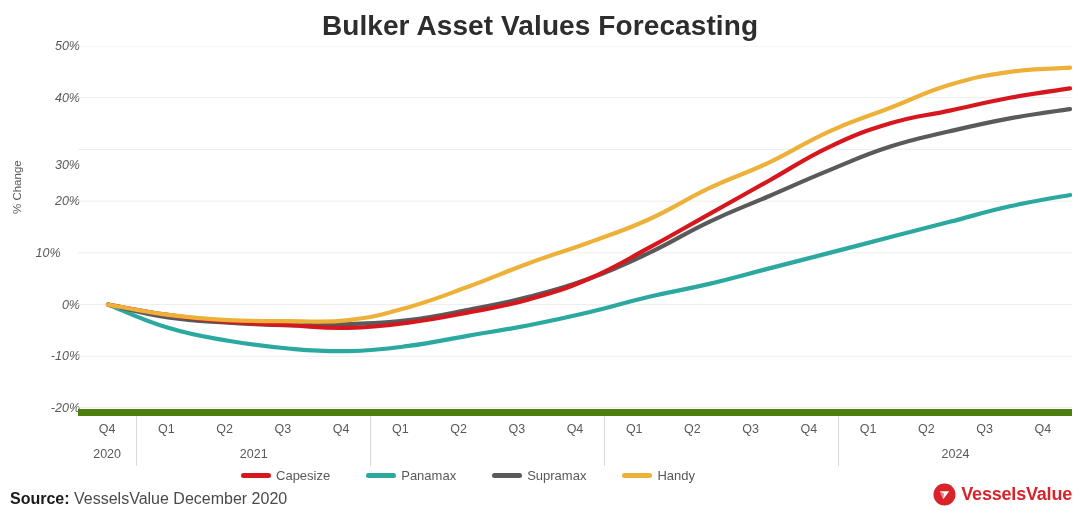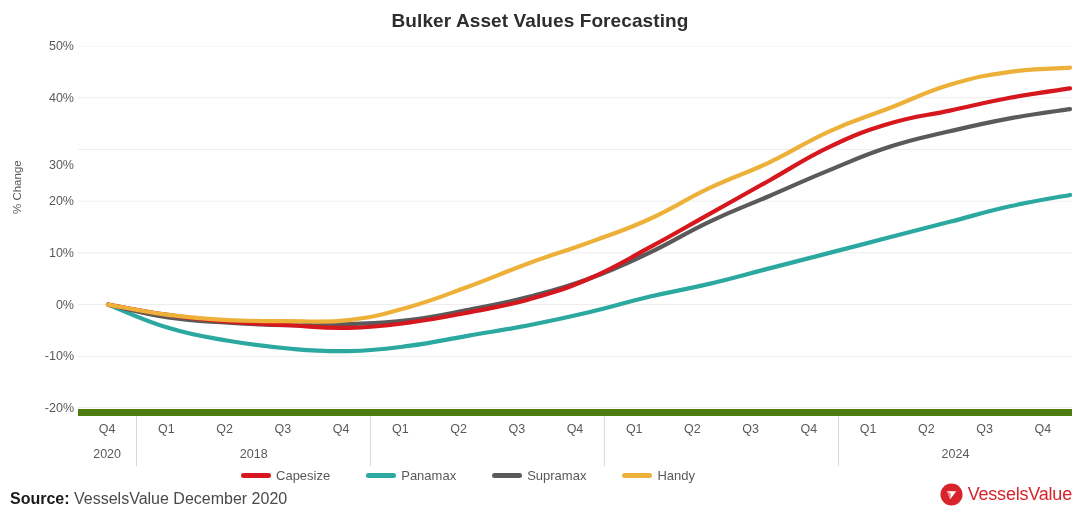--- a/index.html
+++ b/index.html
@@ -15,21 +15,21 @@
     width: 1080px;
     height: 511px;
     background: #ffffff;
   }
 
   
   .chart-title {
     position: absolute;
     top: 10px; left: 0; width: 1080px;
     text-align: center;
-    font-size: 19px;
+    font-size: 28px;
     font-weight: bold;
     color: #2d2d2d;
     letter-spacing: 0.1px;
   }
 
   
   .y-axis-title {
     position: absolute;
     left: 11px;
     top: 214px;
@@ -55,22 +55,22 @@
     position: absolute;
     right: 0;
     width: 64px;
     text-align: right;
     font-size: 12.5px;
     color: #595959;
     transform: translateY(-50%);
   }
   .y-ticks-col {
     position: absolute;
-    left: 2px; top: 0;
-    width: 72px; height: 443px;
+    left: 8px; top: 0;
+    width: 72px; height: 443px; font-style: italic;
   }
 
   
   .x-axis {
     position: absolute;
     left: 78px;
     top: 409px;
     width: 994px;
     height: 50px;
     display: flex;
@@ -146,40 +146,40 @@
     position: absolute;
     right: 8px;
     top: 483px;
     display: flex;
     align-items: center;
     gap: 5px;
   }
   .logo-mark { width: 23px; height: 23px; display: block; }
   .logo-text {
     font-size: 18px;
-    font-weight: normal;
+    font-weight: bold;
     color: #d8232a;
     letter-spacing: -0.2px;
   }
 </style>
 </head>
 <body>
 
 <div id="root">
 
   <div class="chart-title">Bulker Asset Values Forecasting</div>
 
   <div class="y-axis-title">% Change</div>
 
   <div class="y-ticks-col" id="y-ticks">
       <div class="y-tick" style="top: 46px;">50%</div>
       <div class="y-tick" style="top: 97.7143px;">40%</div>
       <div class="y-tick" style="top: 149.429px; margin-top: 16px;">30%</div>
       <div class="y-tick" style="top: 201.143px;">20%</div>
-      <div class="y-tick" style="top: 252.857px;">10%</div>
+      <div class="y-tick" style="top: 252.857px; text-align: center;">10%</div>
       <div class="y-tick" style="top: 304.571px;">0%</div>
       <div class="y-tick" style="top: 356.286px;">-10%</div>
       <div class="y-tick" style="top: 408px;">-20%</div>
     </div>
 
   <div class="plot-wrap">
     <svg class="plot-svg" id="plot-svg" viewBox="0 0 994 362" preserveAspectRatio="none">
         <line x1="0" x2="994" y1="0" y2="0" stroke="#ededed" stroke-width="1"></line>
         <line x1="0" x2="994" y1="51.71428571428572" y2="51.71428571428572" stroke="#ededed" stroke-width="1"></line>
         <line x1="0" x2="994" y1="103.42857142857144" y2="103.42857142857144" stroke="#ededed" stroke-width="1"></line>
@@ -202,21 +202,21 @@
         </div>
         <div class="year-label">2020</div>
       </div>
       <div class="year-group" style="flex: 4 1 0px;">
         <div class="q-row">
           <div class="q-label">Q1</div>
           <div class="q-label">Q2</div>
           <div class="q-label">Q3</div>
           <div class="q-label">Q4</div>
         </div>
-        <div class="year-label">2018</div>
+        <div class="year-label">2021</div>
       </div>
       <div class="year-group" style="flex: 4 1 0px;">
         <div class="q-row">
           <div class="q-label">Q1</div>
           <div class="q-label">Q2</div>
           <div class="q-label">Q3</div>
           <div class="q-label">Q4</div>
         </div>
       </div>
       <div class="year-group" style="flex: 4 1 0px;">

